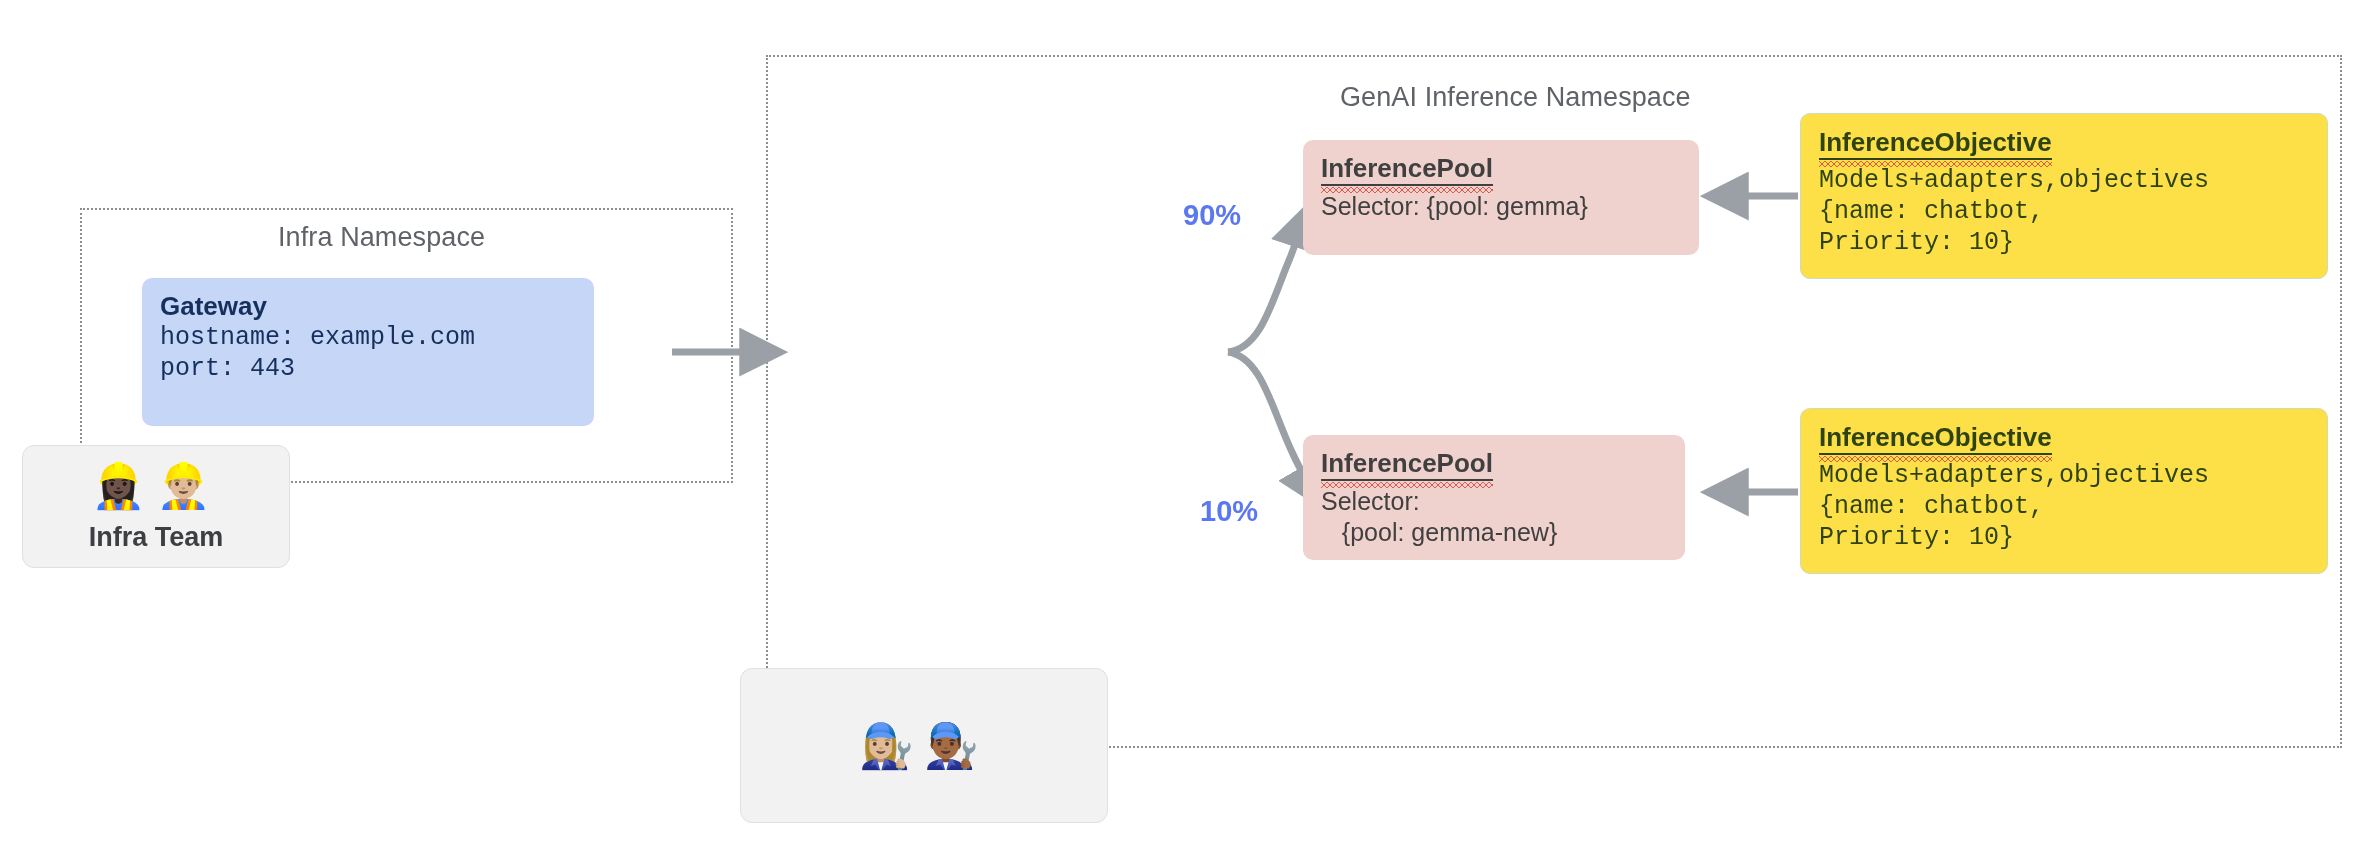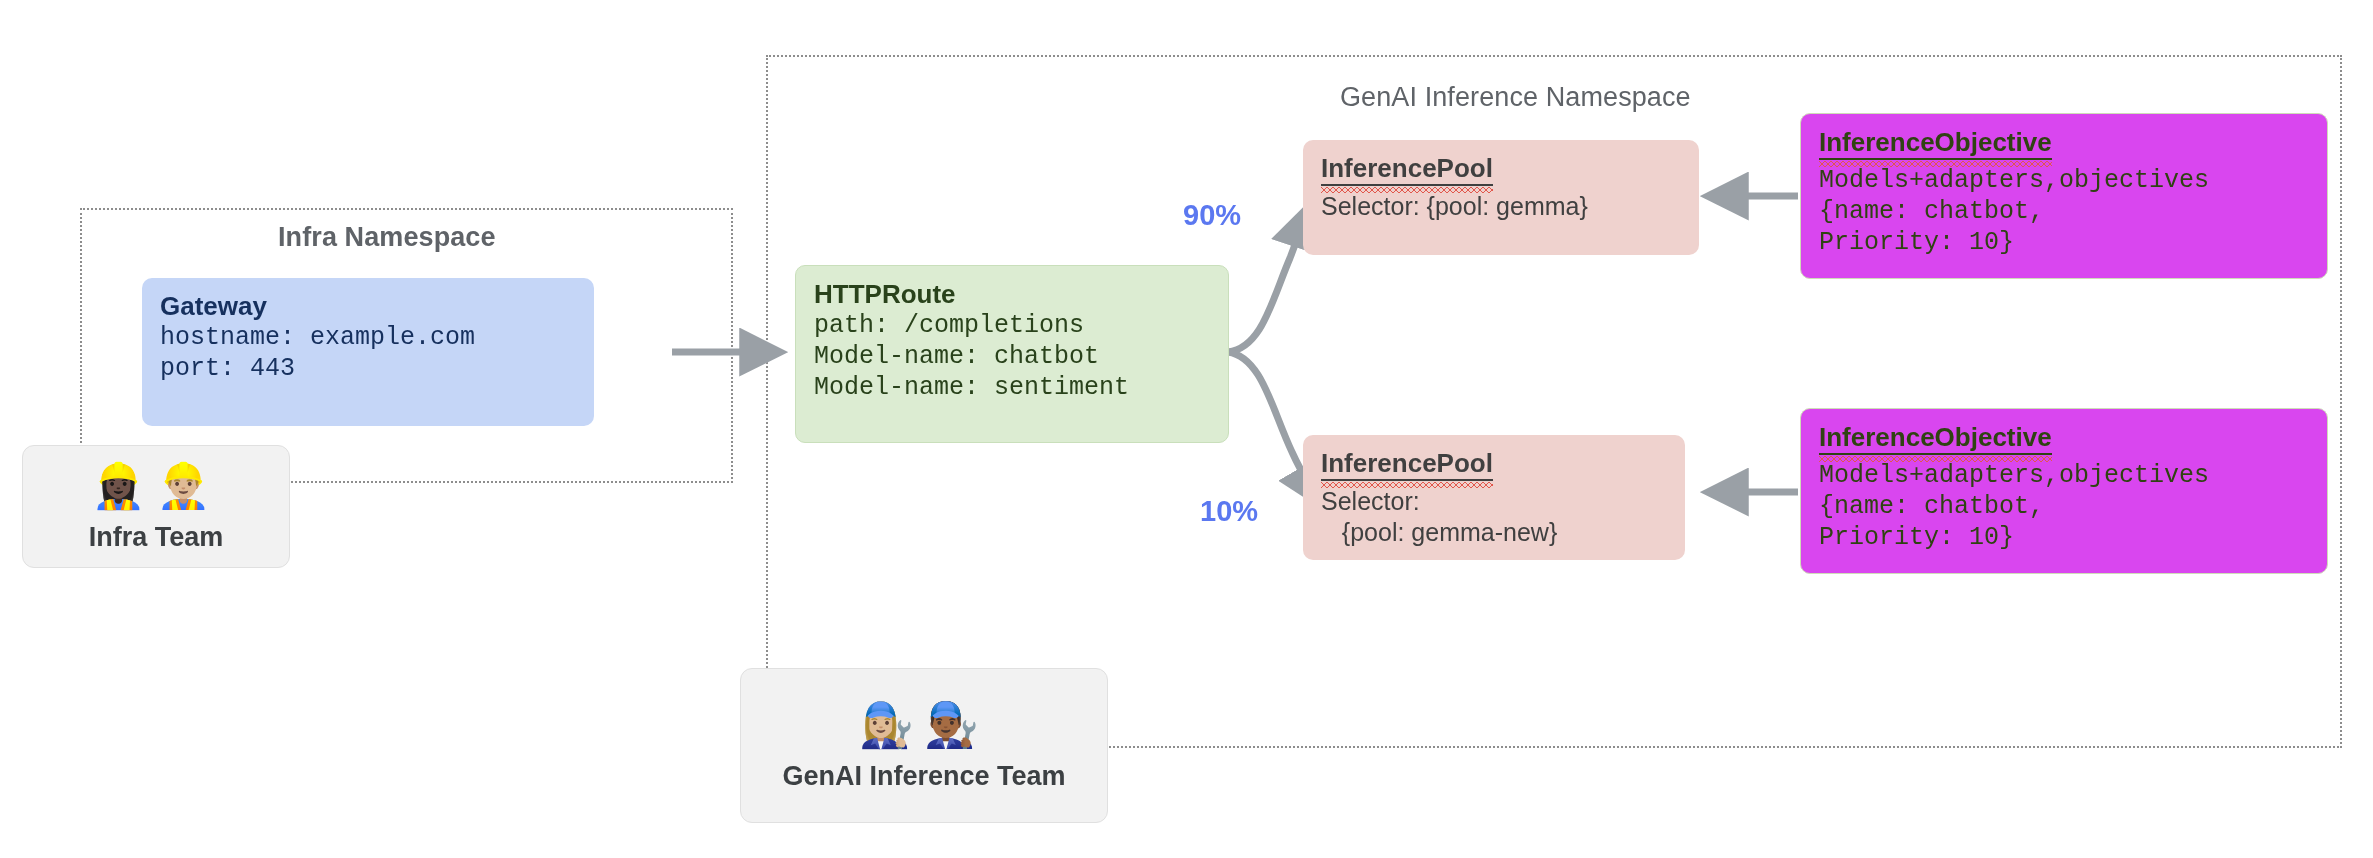--- a/index.html
+++ b/index.html
@@ -67,21 +67,21 @@
   .card-httproute {
     background: #dcecd2;
     color: #29421b;
     border: 1px solid #c9dfbb;
   }
   .card-pool {
     background: #efd2ce;
     color: #404040;
   }
   .card-objective {
-    background: #d946ef;
+    background: #fde047;
     color: #2f4312;
     border: 1px solid #cfdcb8;
   }
 
   
   .squiggle {
     position: relative;
     display: inline-block;
     text-decoration: none;
     border-bottom: 2px solid currentColor;
@@ -144,21 +144,21 @@
     height: 858px;
     pointer-events: none;
   }
 </style>
 </head>
 <body>
 
 <div id="canvas">
 
   <div class="ns-box" style="left:80px; top:208px; width:653px; height:275px;"></div>
-  <div class="ns-title" style="left:278px; top:222px;font-weight:bold;">Infra Namespace</div>
+  <div class="ns-title" style="left:278px; top:222px;">Infra Namespace</div>
 
   <div class="ns-box" style="left:766px; top:55px; width:1576px; height:693px;"></div>
   <div class="ns-title" style="left:1340px; top:82px;">GenAI Inference Namespace</div>
 
   <svg id="arrows" viewBox="0 0 2373 858" xmlns="http://www.w3.org/2000/svg">
     <defs>
       <marker id="ah" viewBox="0 0 12 12" refX="9" refY="6" markerWidth="7" markerHeight="7" orient="auto-start-reverse">
         <path d="M 0 0 L 12 6 L 0 12 z" fill="#9aa0a6"></path>
       </marker>
     </defs>
@@ -183,26 +183,20 @@
       <path d="M 1798 492 L 1712 492" stroke="#9aa0a6" stroke-width="7" fill="none" marker-end="url(#ah)"></path>
     </g>
   </svg>
 
   <div class="card card-gateway" style="left:142px; top:278px; width:452px; height:148px;">
     <div class="title">Gateway</div>
     <div class="mono">hostname: example.com</div>
     <div class="mono">port: 443</div>
   </div>
 
-  <div class="card card-httproute" style="left:795px; top:265px; width:434px; height:178px;">
-    <div class="title">HTTPRoute</div>
-    <div class="mono">path: /completions</div>
-    <div class="mono">Model-name: chatbot</div>
-    <div class="mono">Model-name: sentiment</div>
-  </div>
 
   <div class="card card-pool" style="left:1303px; top:140px; width:396px; height:115px;">
     <div class="title">
       <span class="squiggle">InferencePool</span>
     </div>
     <div class="sans" style="margin-top:5px;">Selector: {pool: gemma}</div>
   </div>
 
   <div class="card card-pool" style="left:1303px; top:435px; width:382px; height:125px;">
     <div class="title">
@@ -233,16 +227,15 @@
   <div class="edge-label" style="left:1183px; top:199px;">90%</div>
   <div class="edge-label" style="left:1200px; top:495px;">10%</div>
 
   <div class="team-box" style="left:22px; top:445px; width:268px; height:123px;">
     <div class="team-emojis">👷🏿‍♀️👷🏼‍♂️</div>
     <div class="team-label">Infra Team</div>
   </div>
 
   <div class="team-box" style="left:740px; top:668px; width:368px; height:155px;">
     <div class="team-emojis">👩🏼‍🔧👨🏾‍🔧</div>
-    <div class="team-label">GenAI Inference Team</div>
   </div>
 
 </div>
 
 </body></html>

